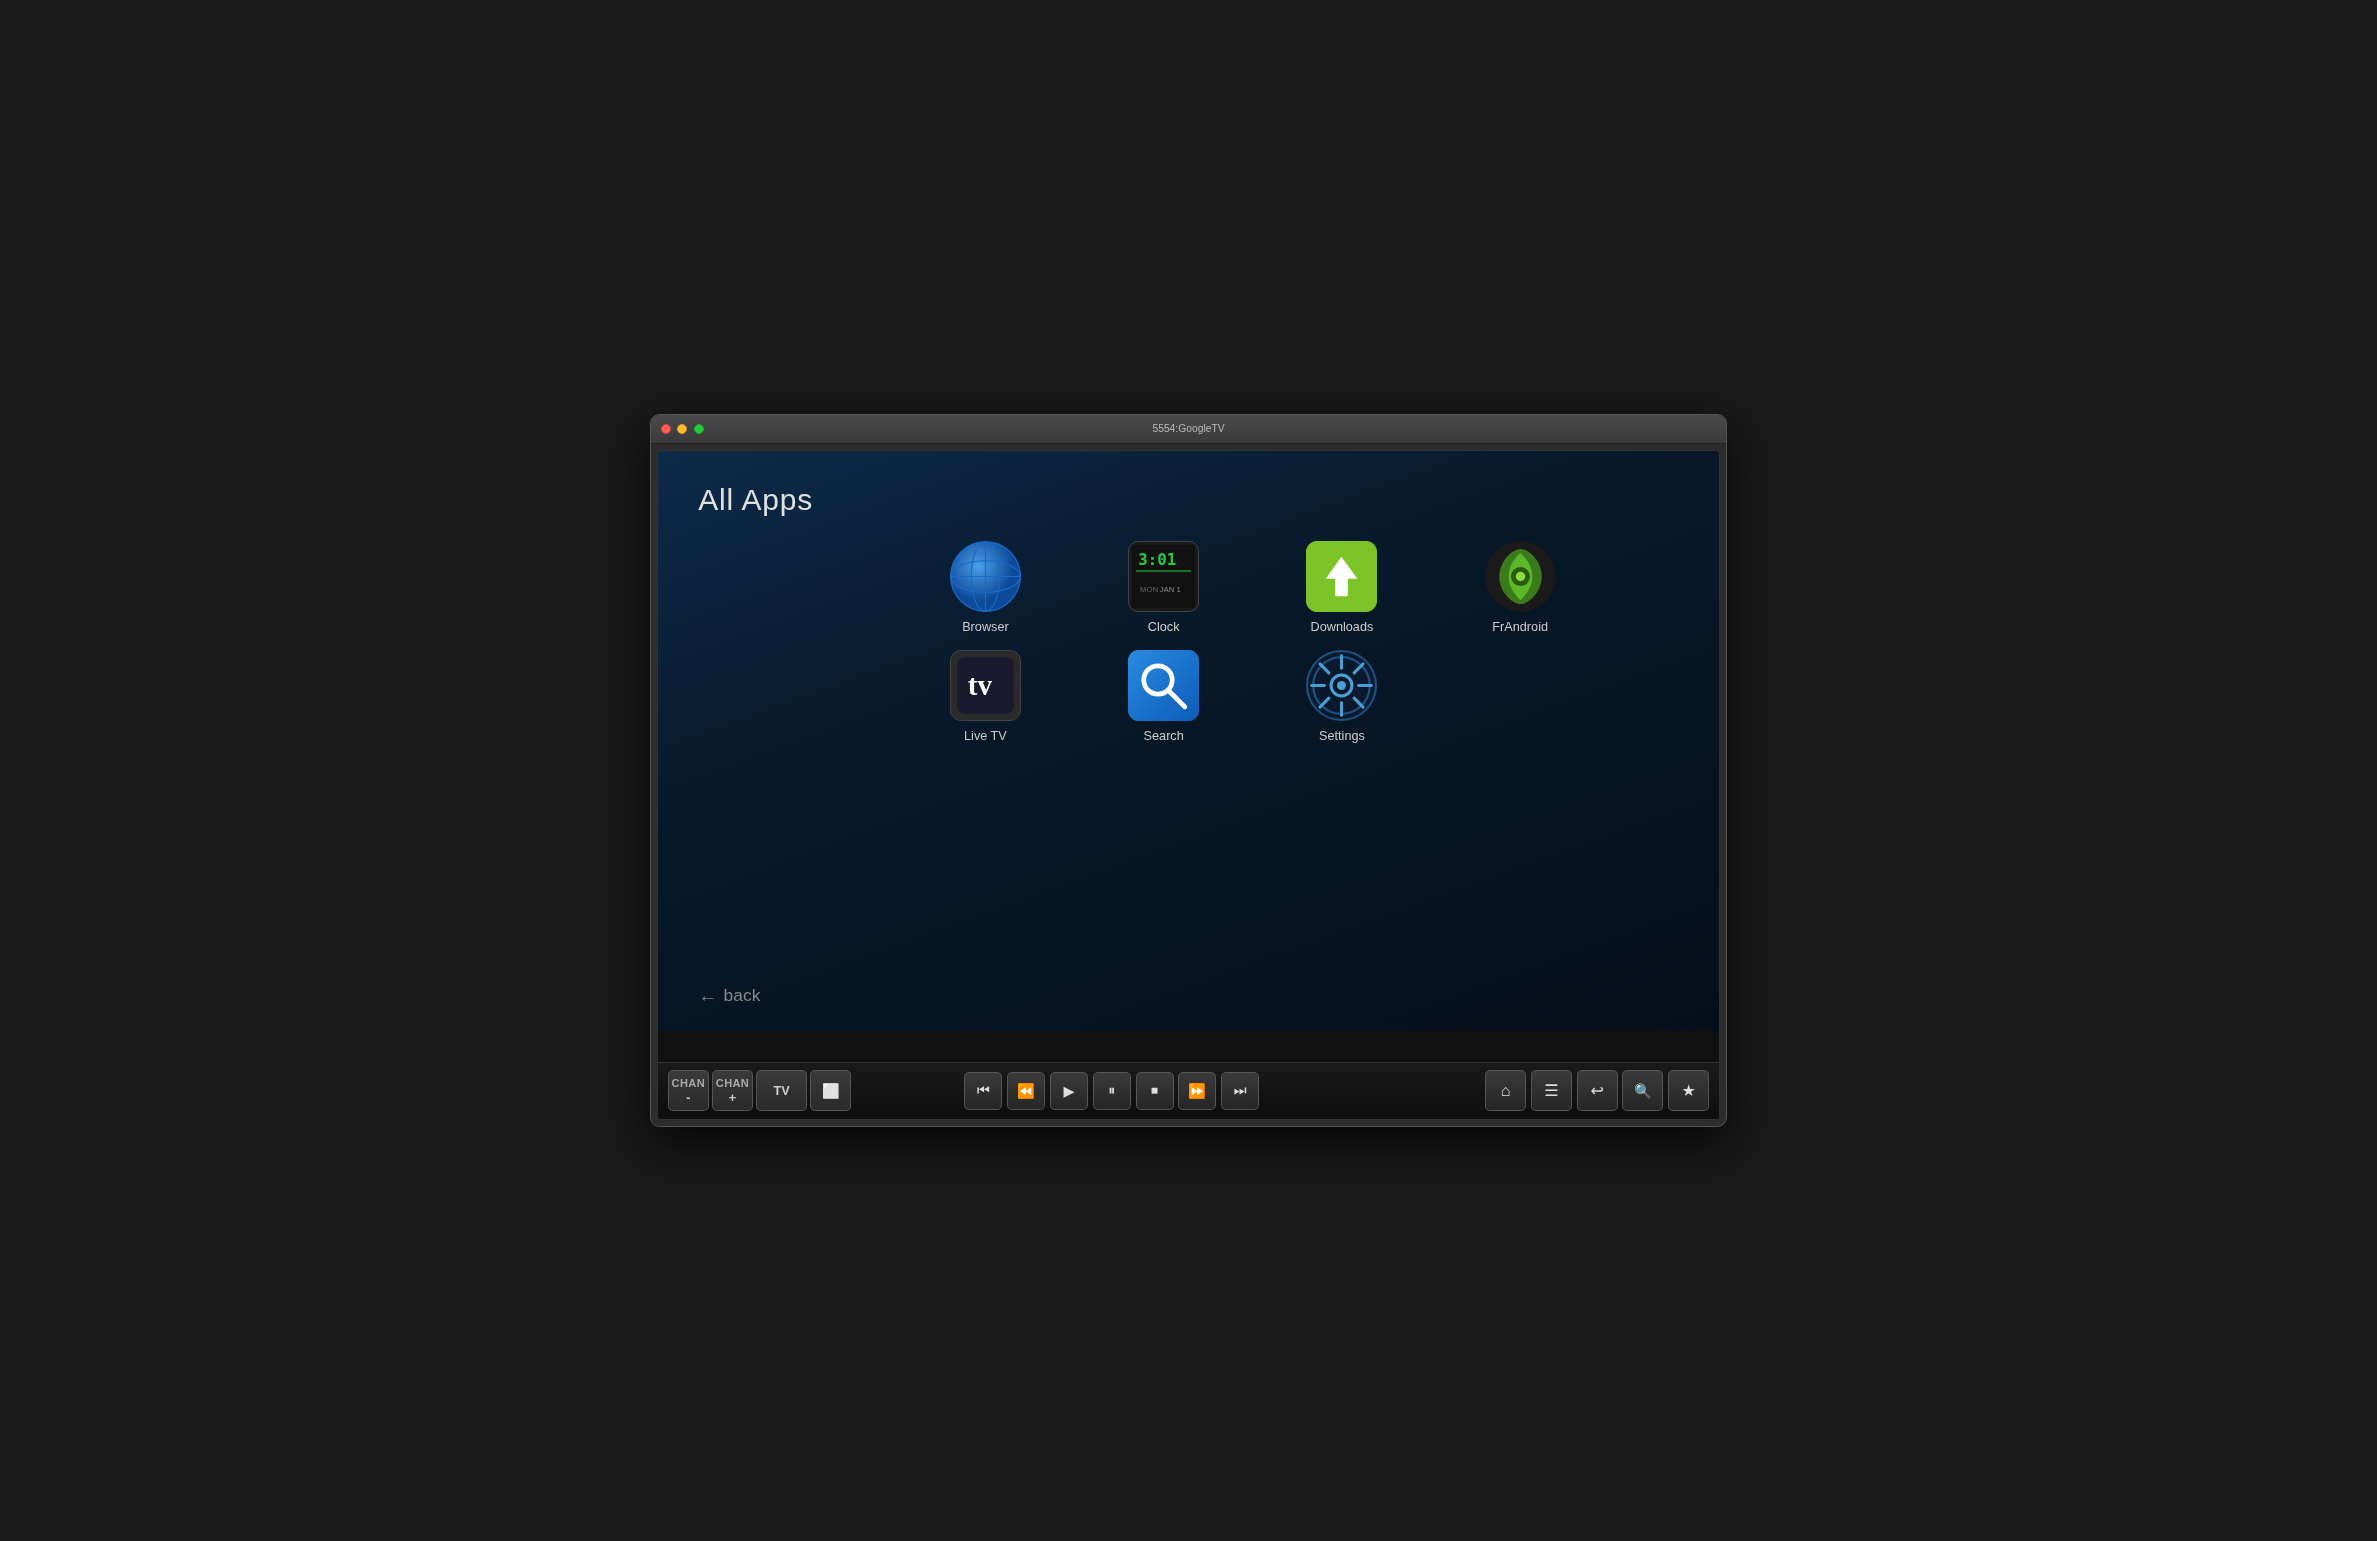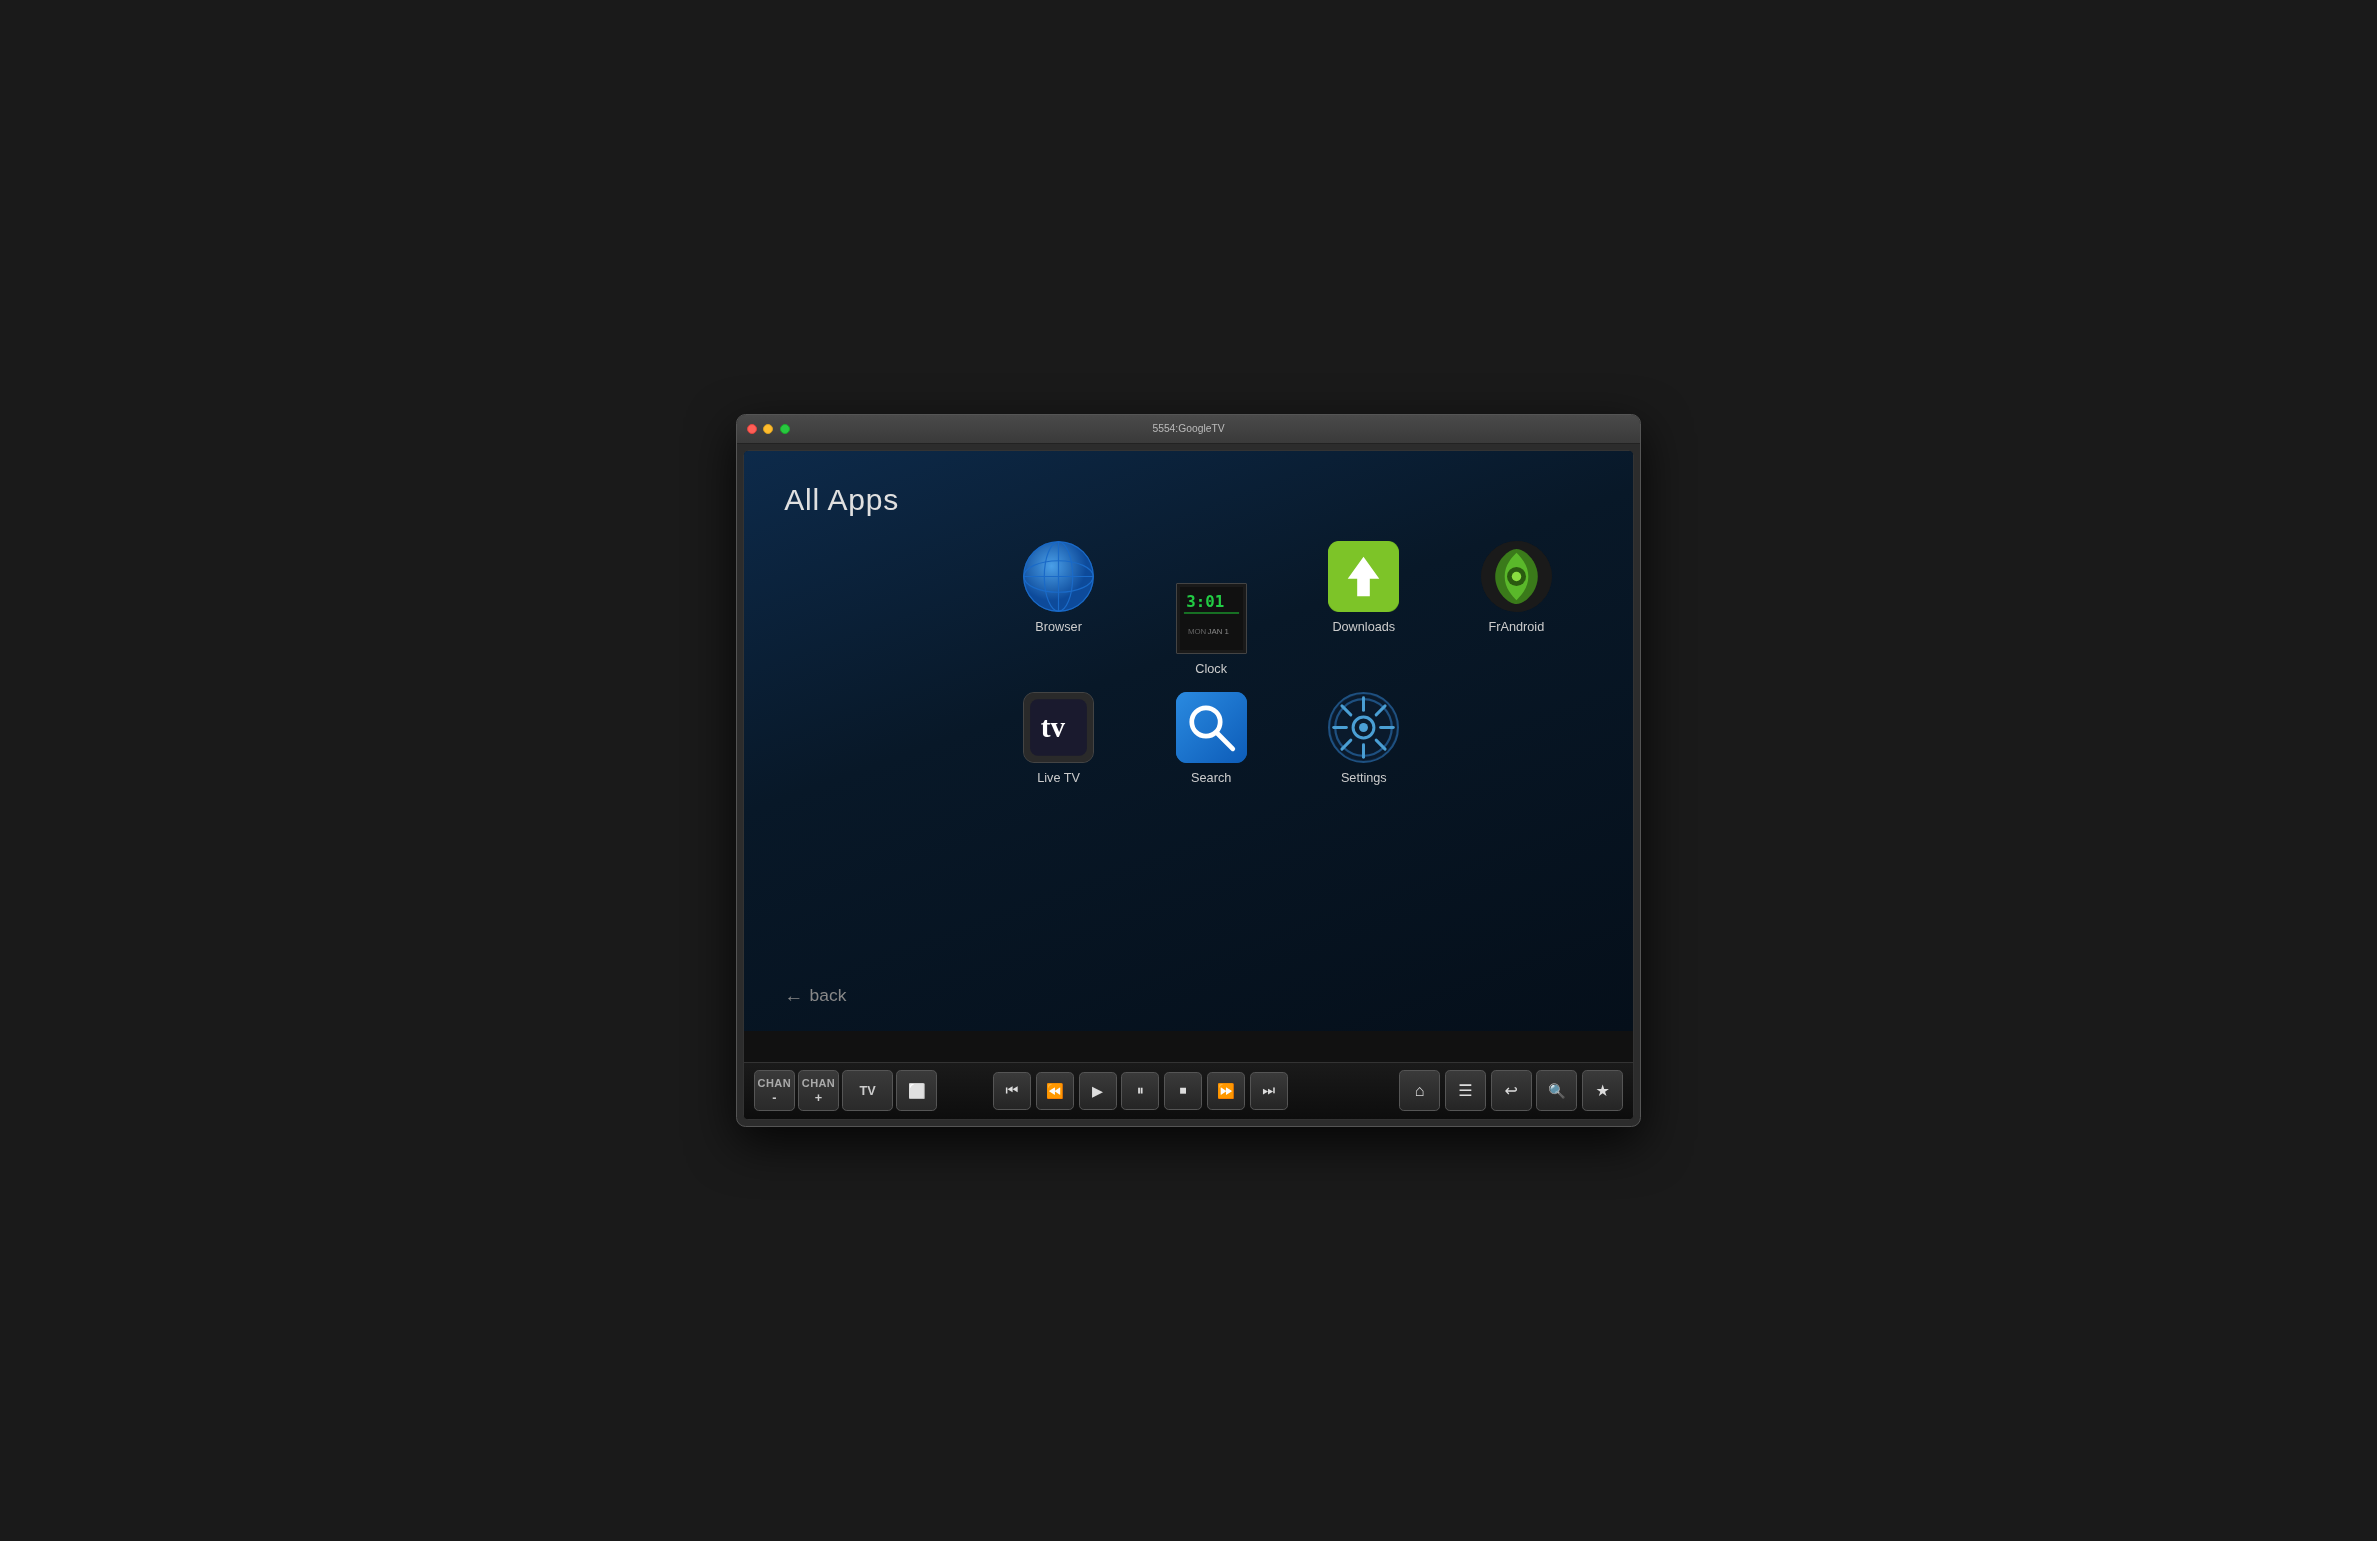--- a/index.html
+++ b/index.html
@@ -7,21 +7,21 @@
       background: #1a1a1a;
       display: flex;
       justify-content: center;
       align-items: center;
       width: 2377px;
       height: 1541px;
       font-family: -apple-system, BlinkMacSystemFont, 'Helvetica Neue', sans-serif;
     }
 
     .mac-window {
-      width: 905px;
+      width: 1077px;
       height: 713px;
       background: #2c2c2c;
       border-radius: 9.5px;
       box-shadow: 0 16px 48px rgba(0,0,0,0.8);
       display: flex;
       flex-direction: column;
       overflow: hidden;
       border: 0.8px solid #555;
     }
 
@@ -134,22 +134,21 @@
     .icon-browser {
       background: radial-gradient(circle, #1a6bbf, #0d3d7a);
       border-radius: 50%;
     }
     .icon-browser svg { width: 71px; height: 71px; }
 
     
     .icon-clock {
       background: #1a1a1a;
       border: 1.6px solid #444;
-      border-radius: 1px;
-      margin-top: 42px;
+      border-radius: 10px;
     }
     .icon-clock svg { width: 63px; height: 63px; }
 
     
     .icon-downloads {
       background: linear-gradient(135deg, #7dc428, #5a9a1a);
       border-radius: 11px;
     }
     .icon-downloads svg { width: 71px; height: 71px; }
 

